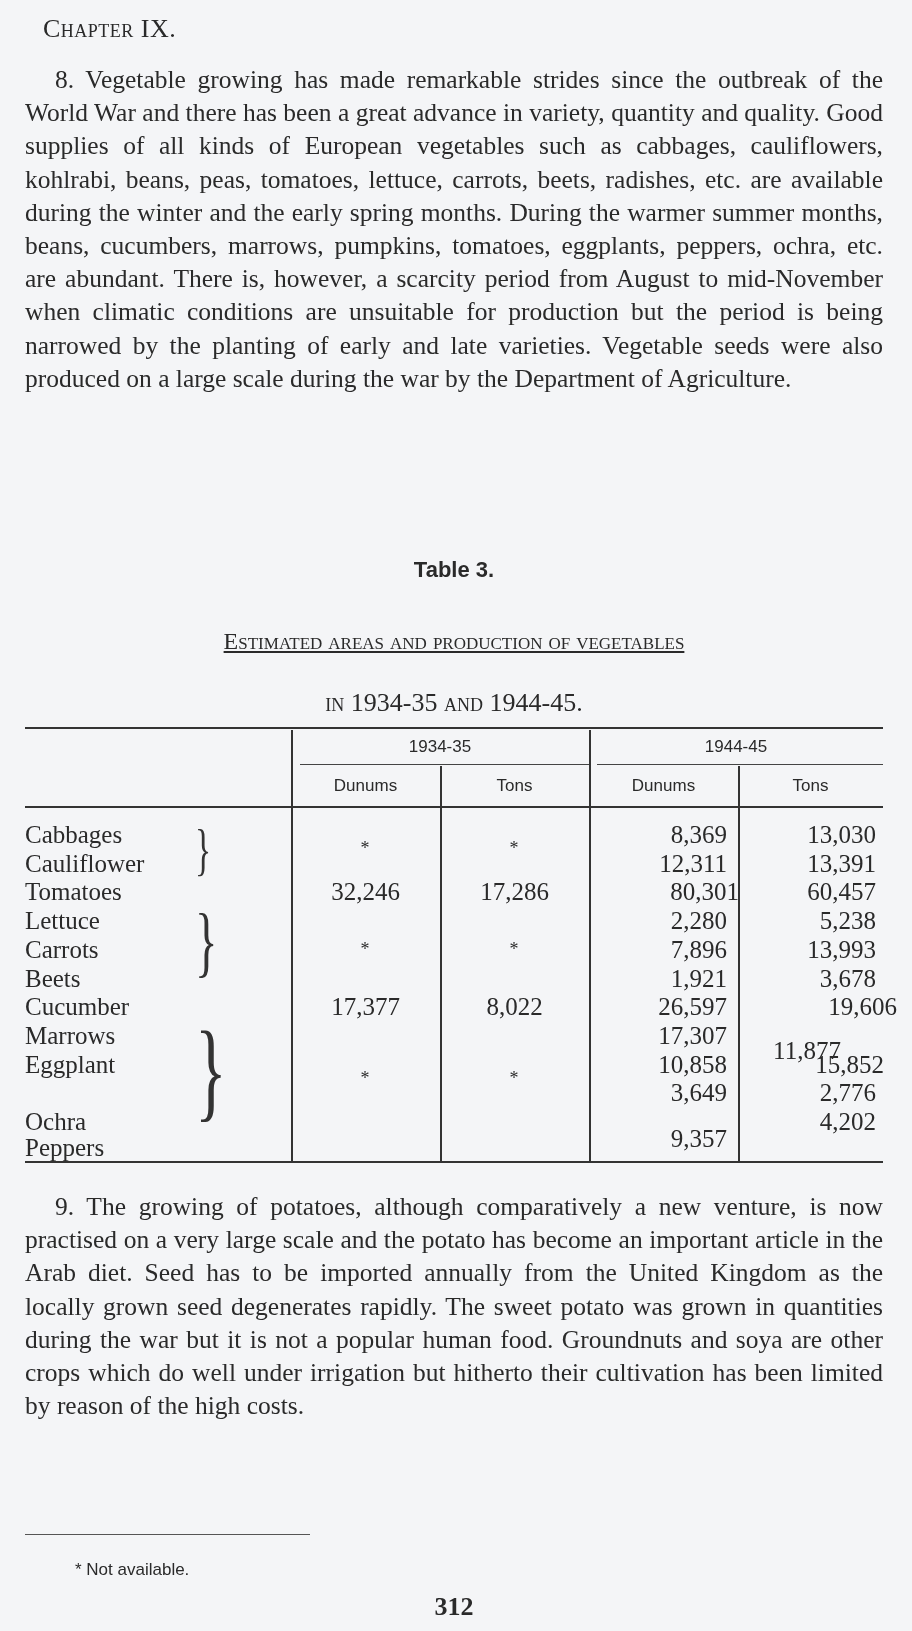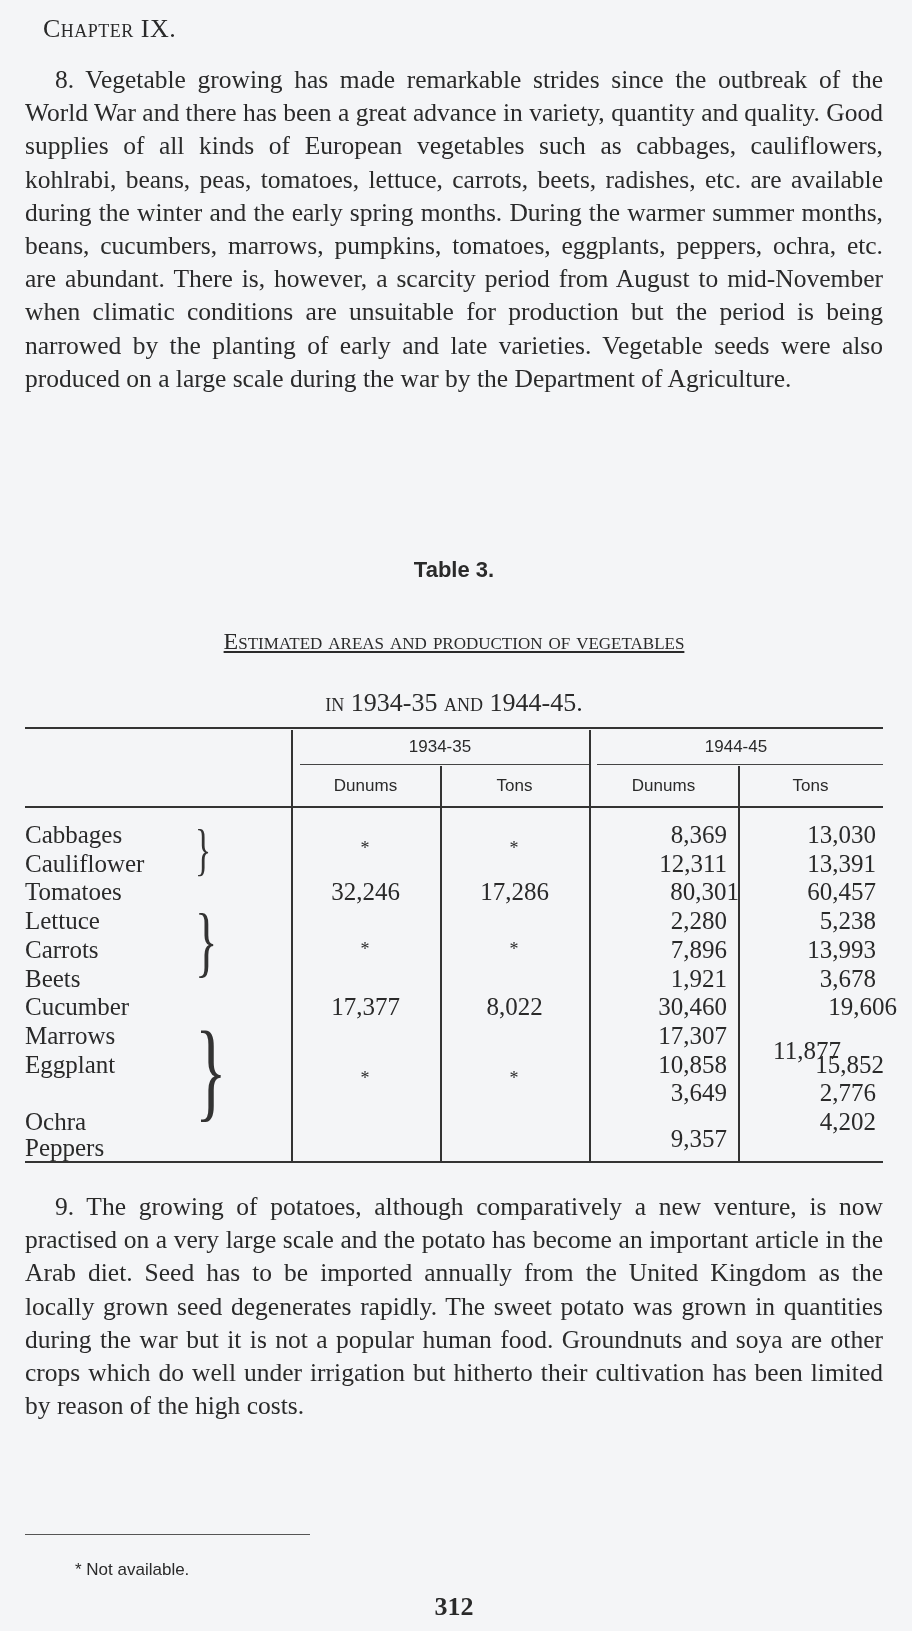--- a/index.html
+++ b/index.html
@@ -118,21 +118,21 @@
           <div class="cell" style="top: 936.8px; left: 564px; width: 138px;">7,896</div>
           <div class="cell" style="top: 936.8px; left: 713px; width: 138px;">13,993</div>
         </div>
         <div>
           <div class="row-label" style="top: 965.5px;">Beets</div>
           <div class="cell" style="top: 965.5px; left: 564px; width: 138px;">1,921</div>
           <div class="cell" style="top: 965.5px; left: 713px; width: 138px;">3,678</div>
         </div>
         <div>
           <div class="row-label" style="top: 994.2px;">Cucumber</div>
-          <div class="cell" style="top: 994.2px; left: 564px; width: 138px;">30,460</div>
+          <div class="cell" style="top: 994.2px; left: 564px; width: 138px;">26,597</div>
           <div class="cell" style="top: 994.2px; left: 734px; width: 138px;">19,606</div>
         </div>
         <div>
           <div class="row-label" style="top: 1022.9px;">Marrows</div>
           <div class="cell" style="top: 1022.9px; left: 564px; width: 138px;">17,307</div>
           <div class="cell" style="top: 1038px; left: 713px; width: 138px; text-align: center;">11,877</div>
         </div>
         <div>
           <div class="row-label" style="top: 1051.6px;">Eggplant</div>
           <div class="cell" style="top: 1051.6px; left: 564px; width: 138px;">10,858</div>

